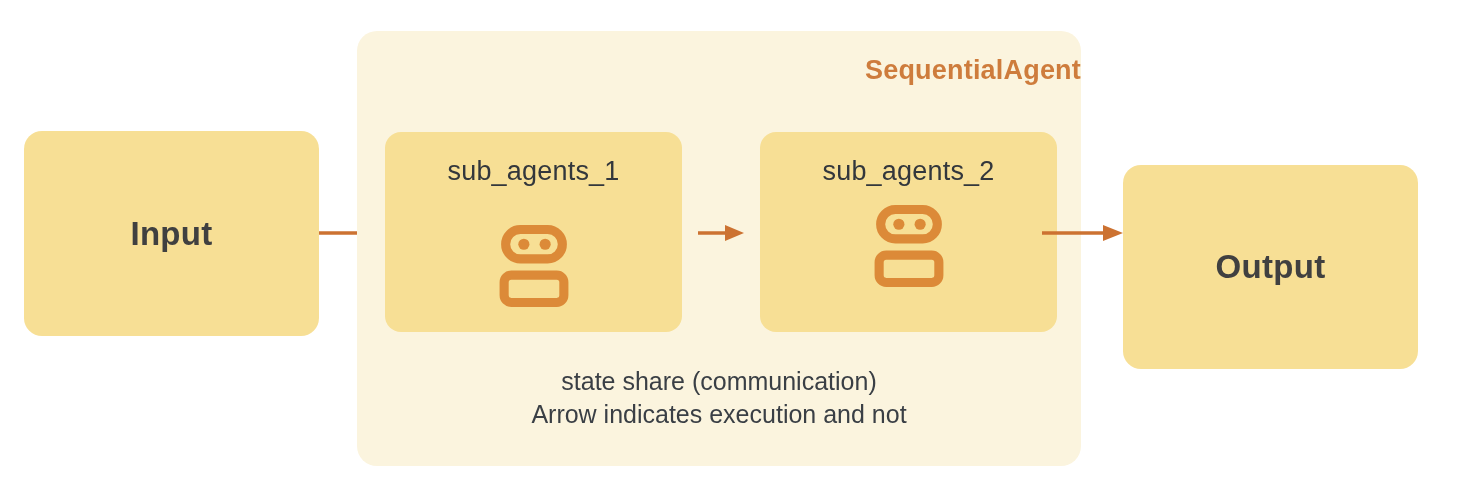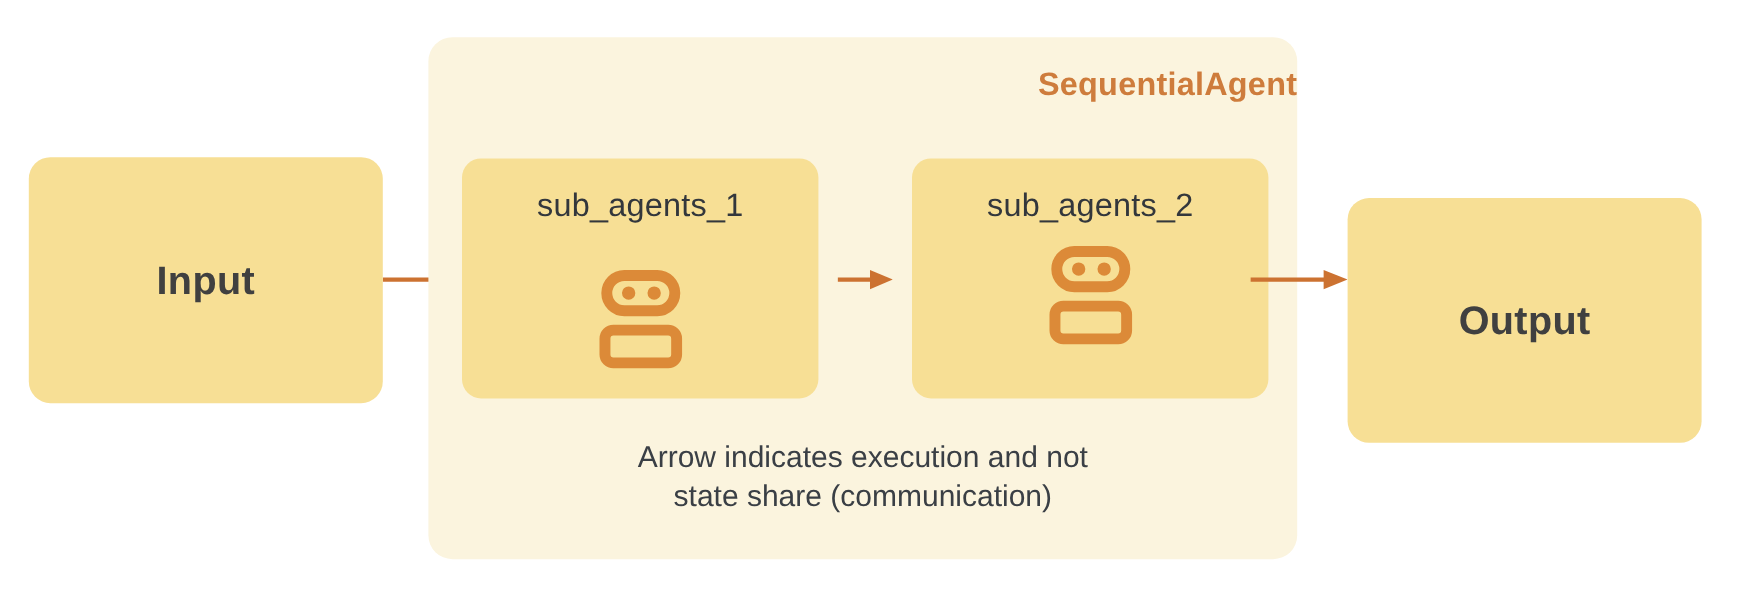--- a/index.html
+++ b/index.html
@@ -125,22 +125,22 @@
         <svg width="70" height="82" viewBox="0 0 68 81" xmlns="http://www.w3.org/2000/svg">
           <rect x="6" y="4.5" width="56" height="29" rx="14.5" fill="none" stroke="#DC8A38" stroke-width="9"></rect>
           <circle cx="24" cy="19" r="5.5" fill="#DC8A38"></circle>
           <circle cx="45" cy="19" r="5.5" fill="#DC8A38"></circle>
           <rect x="4.5" y="49.5" width="59" height="27" rx="7" fill="none" stroke="#DC8A38" stroke-width="9"></rect>
         </svg>
       </span>
     </div>
 
     <div class="seq-caption">
+      <div>state share (communication)</div>
       <div>Arrow indicates execution and not</div>
-      <div>state share (communication)</div>
     </div>
   </div>
 
   <div class="arrow arrow-2">
     <svg viewBox="0 0 46 18" xmlns="http://www.w3.org/2000/svg">
       <line x1="0" y1="9" x2="30" y2="9" stroke="#CC7231" stroke-width="3.5"></line>
       <polygon points="27,1 46,9 27,17" fill="#CC7231"></polygon>
     </svg>
   </div>
 

